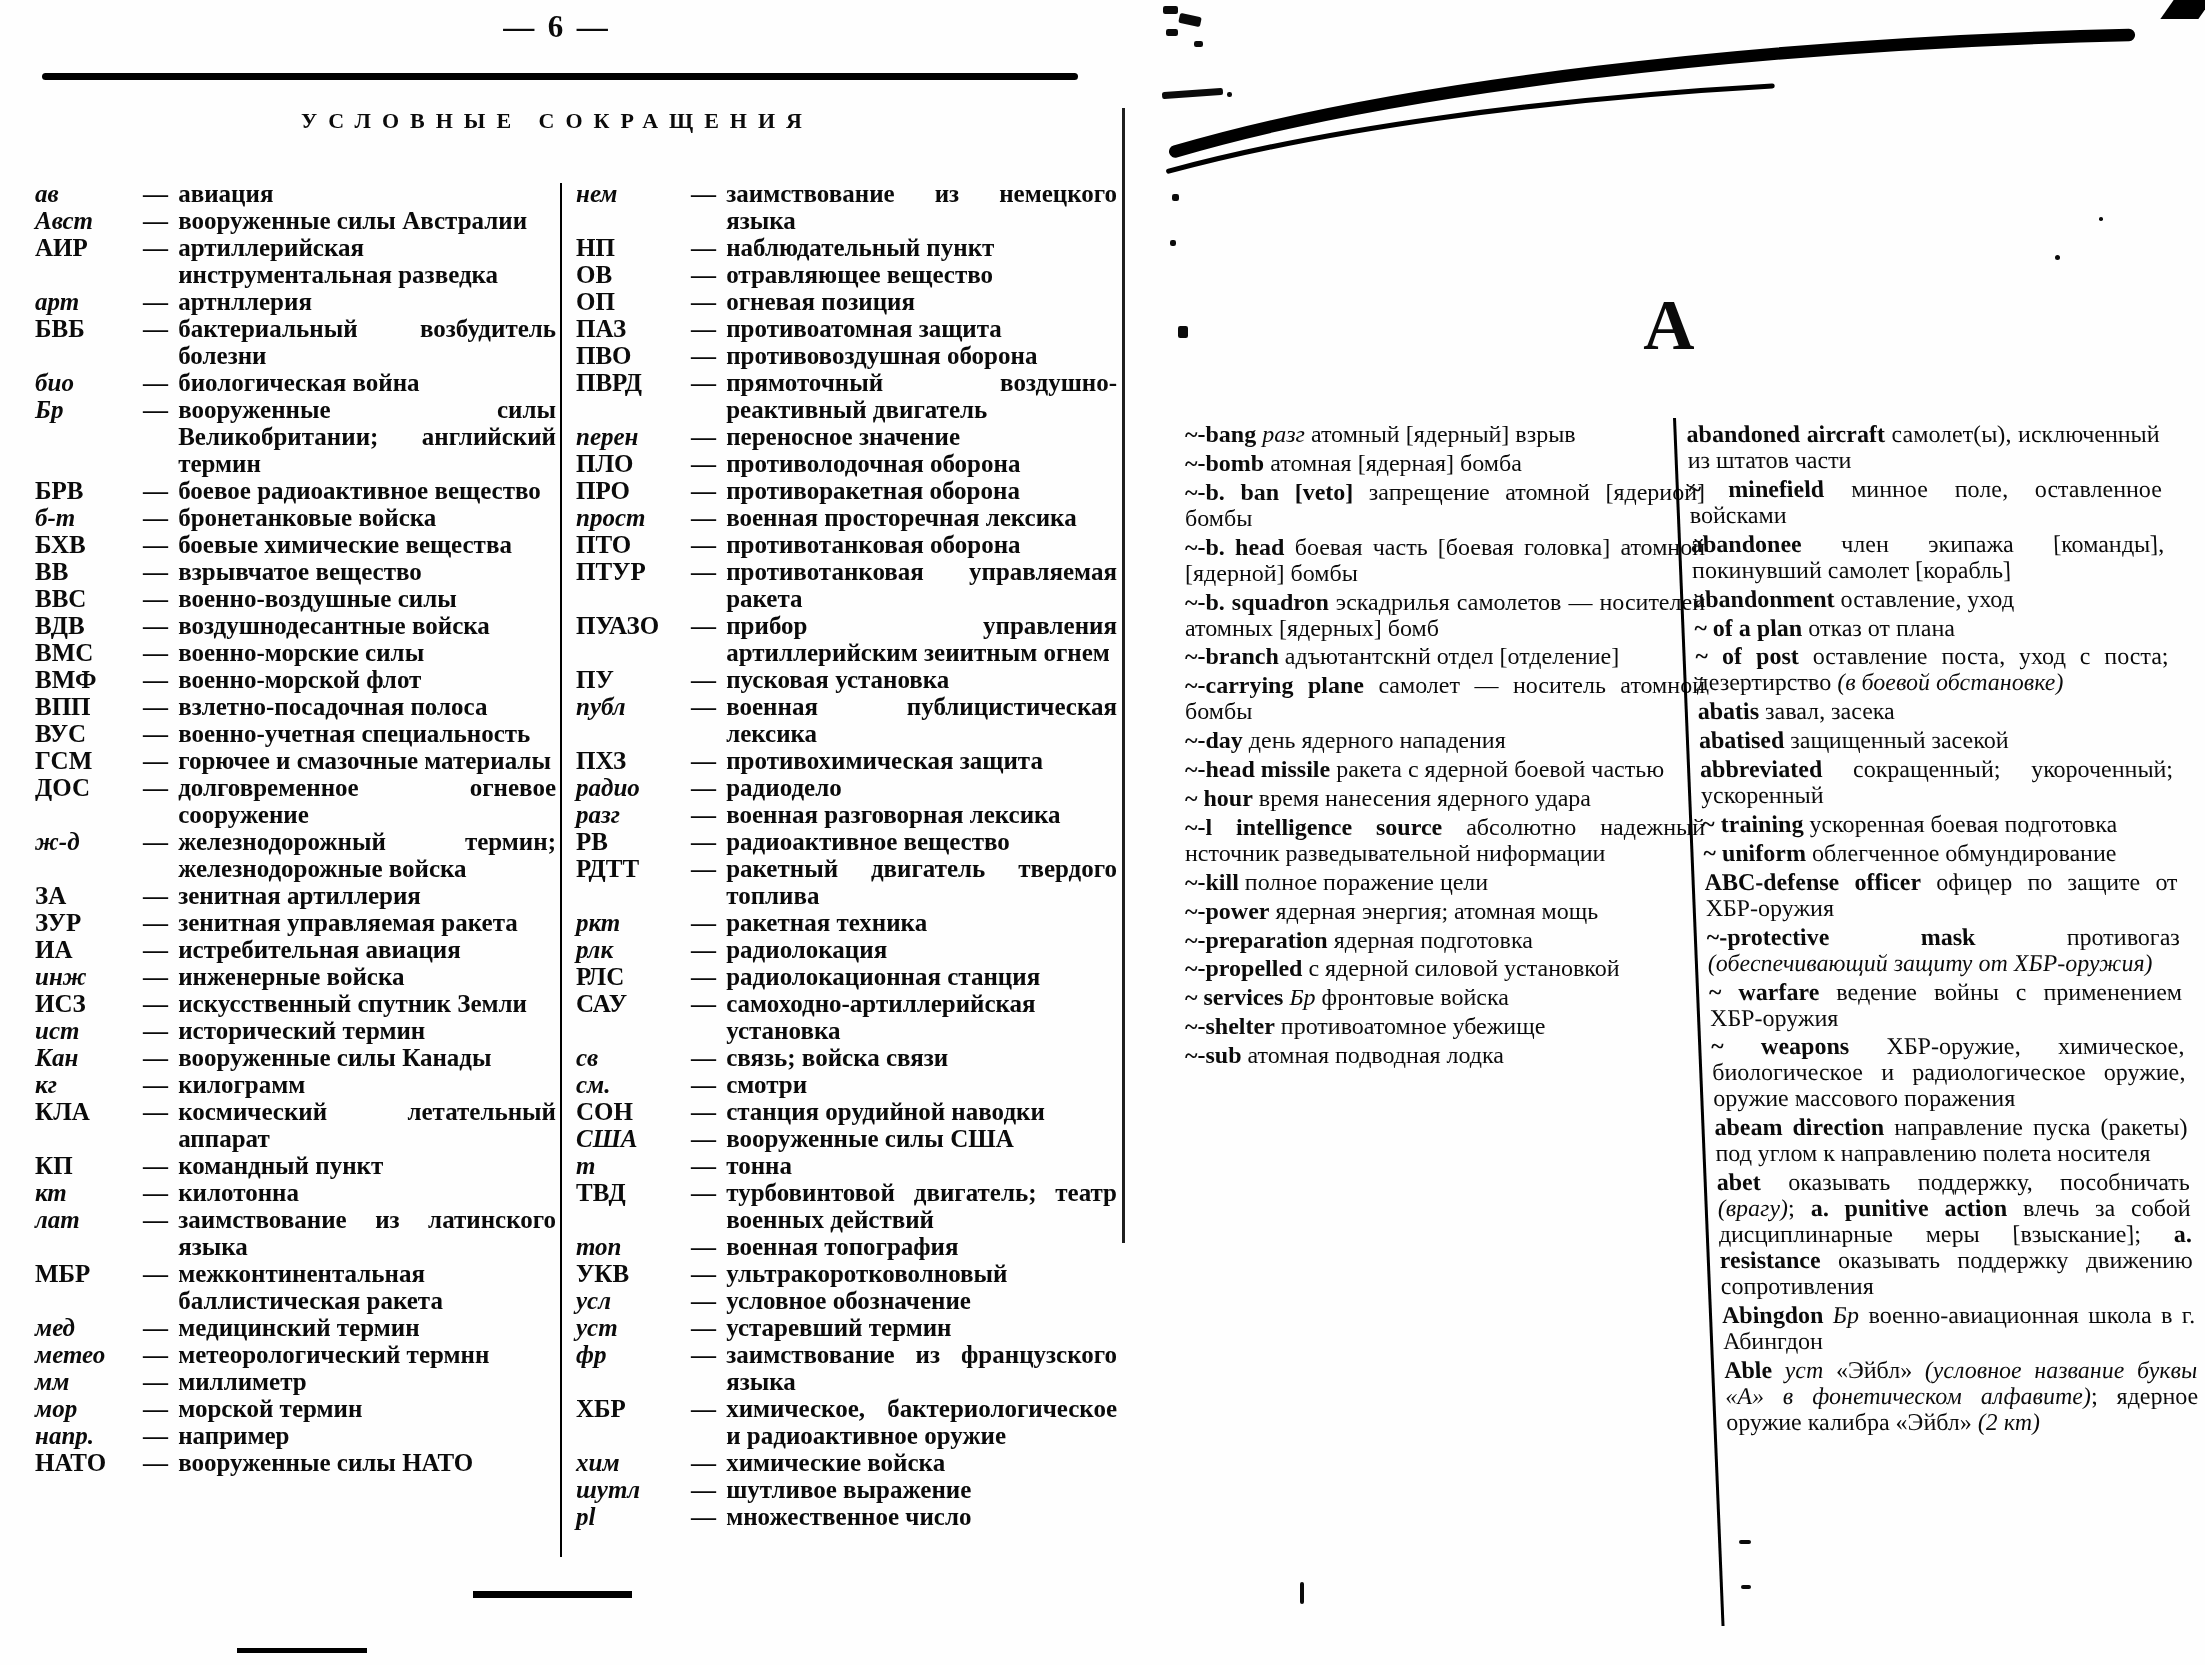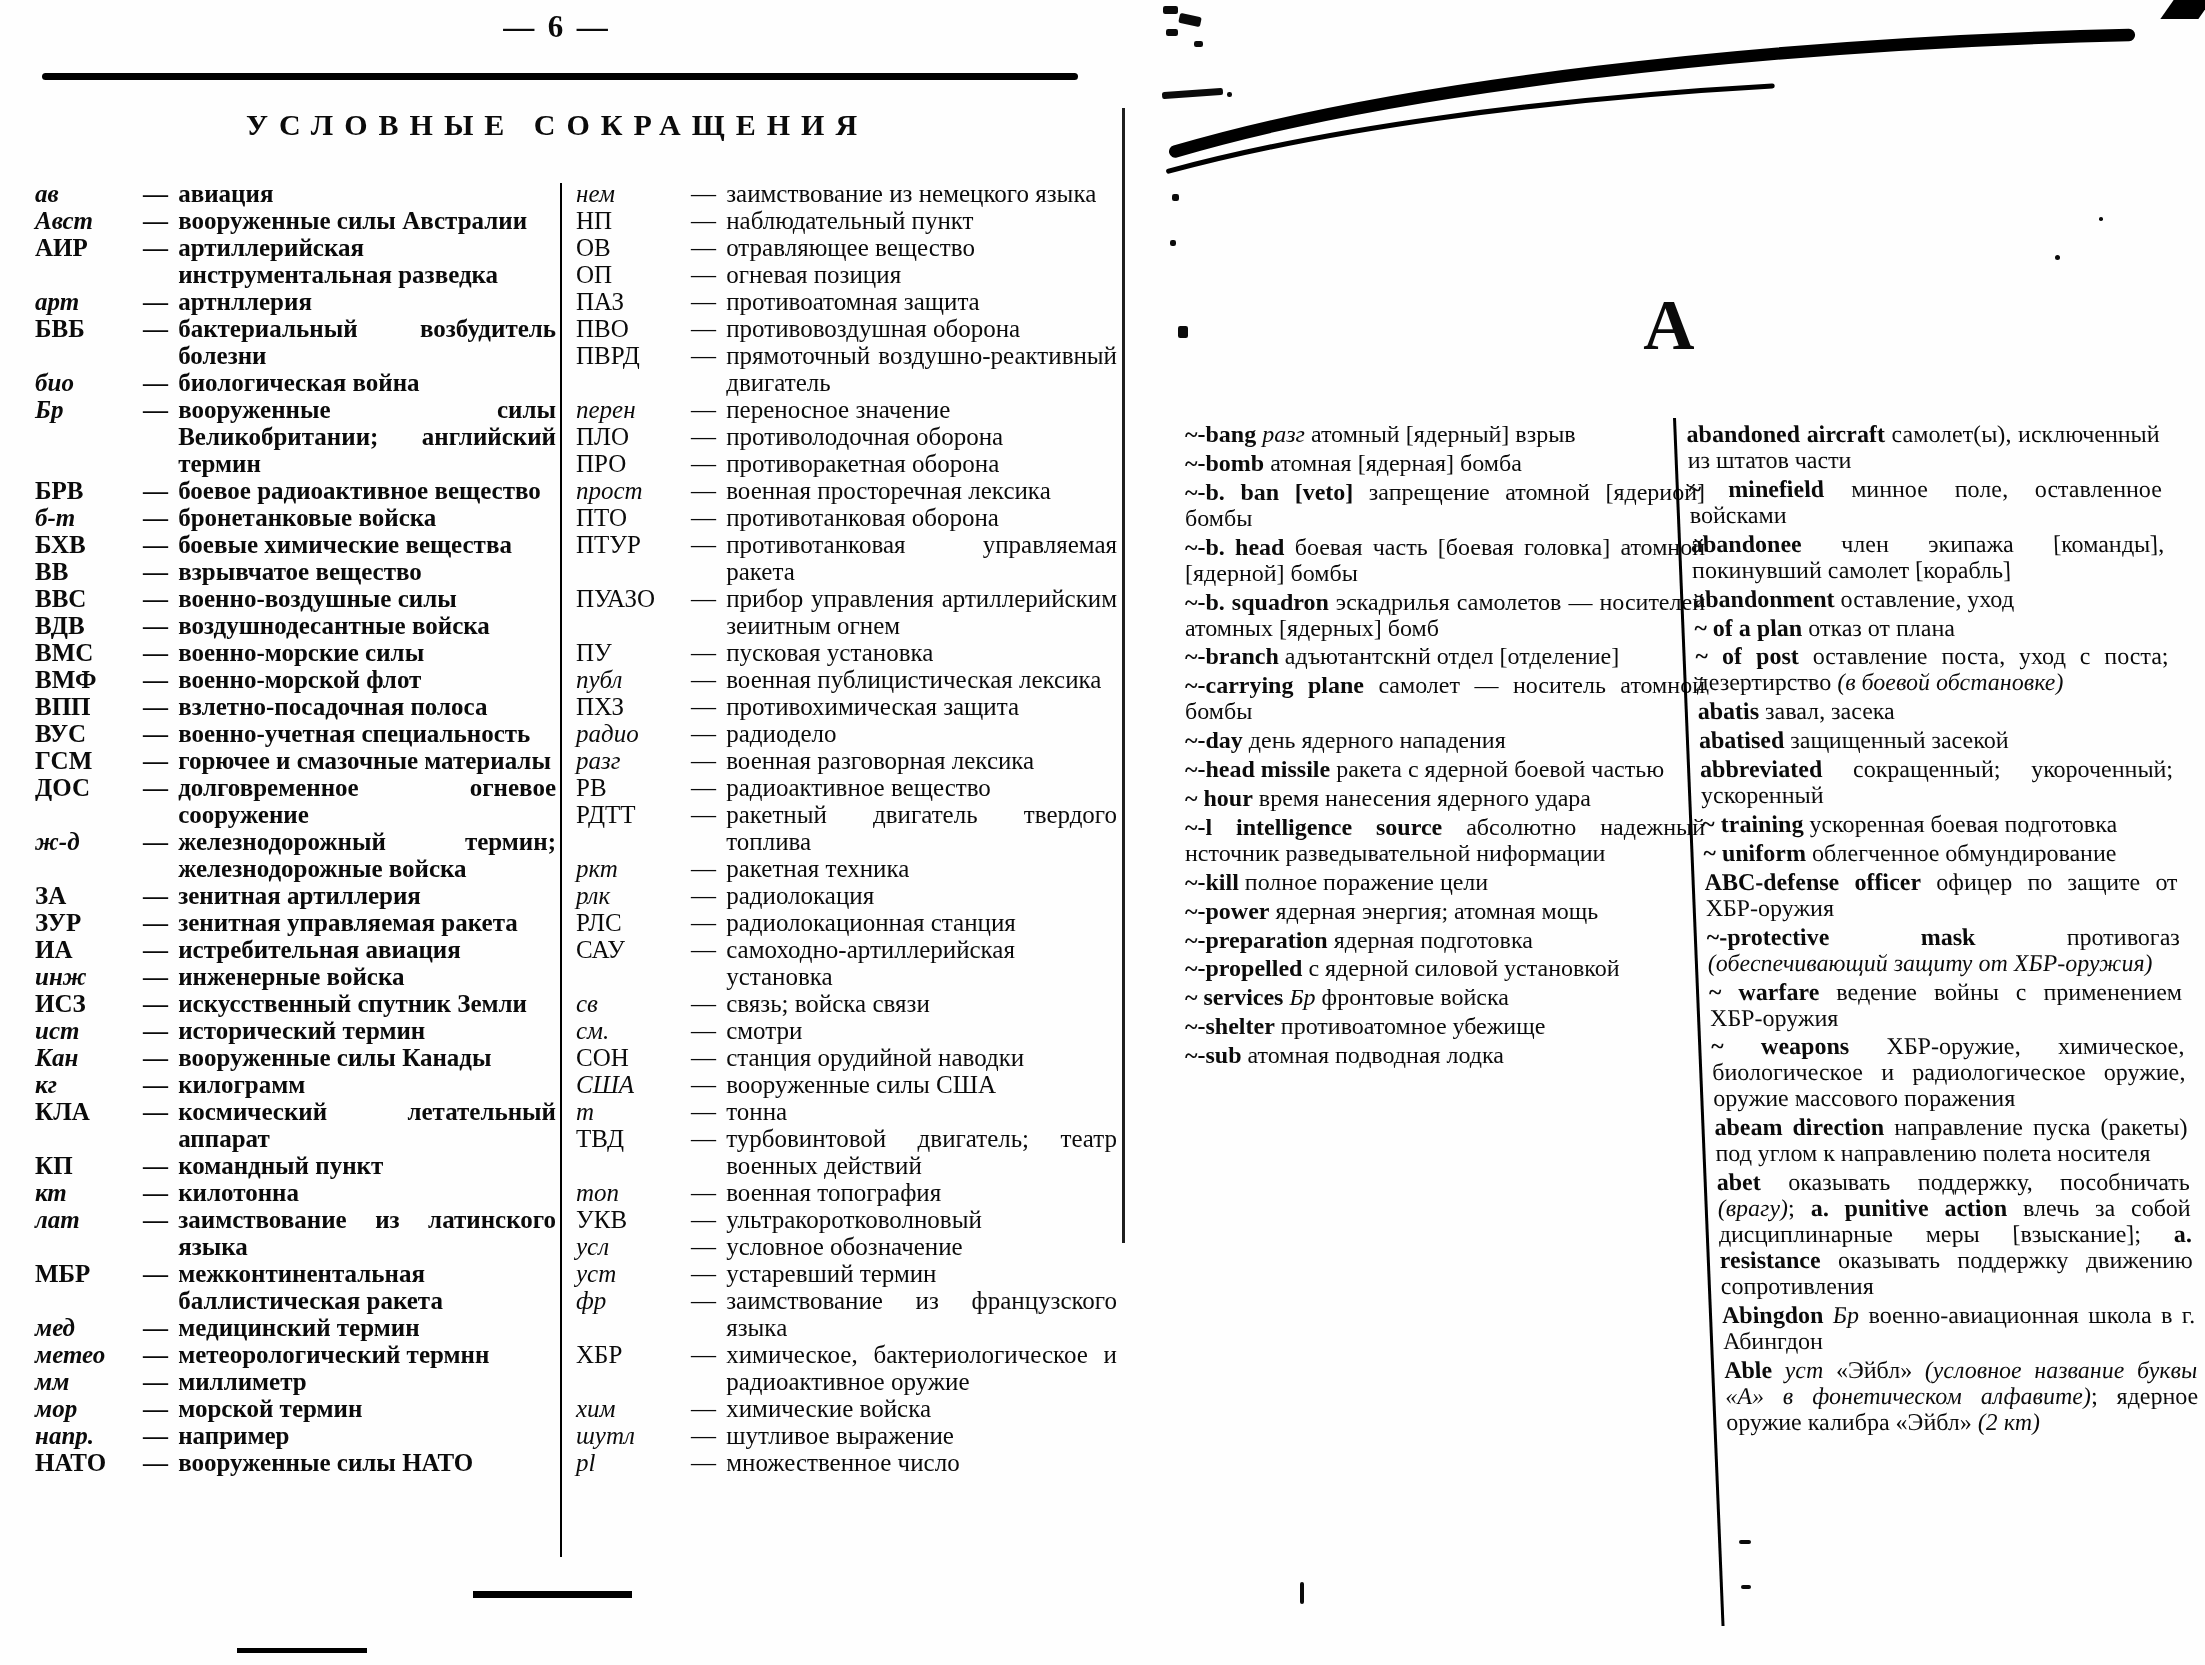--- a/index.html
+++ b/index.html
@@ -6,24 +6,24 @@
   .canvas{
     position:relative;width:2205px;height:1665px;background:#fefefe;
     color:#0b0b0b;font-family:"Liberation Serif","DejaVu Serif",serif;
     overflow:hidden;
   }
   
   .pageno{position:absolute;left:0;top:8.7px;width:1114px;text-align:center;
     font-size:31px;font-weight:bold;letter-spacing:2.9px;}
   .hrule{position:absolute;left:42px;top:73px;width:1036px;height:6.6px;background:#000;border-radius:3.6px;}
   .title{position:absolute;left:0;top:108px;width:1114px;margin:0;text-align:center;
-    font-size:30px;font-weight:bold;letter-spacing:11px;}
+    font-size:22px;font-weight:bold;letter-spacing:11px;}
   .lcol{position:absolute;top:180px;}
   .lcol1{left:35px;width:521px;font-weight:bold;}
-  .lcol2{left:576px;width:541px;}
+  .lcol2{left:576px;width:541px;font-weight:bold;}
   .row{display:flex;font-size:25px;line-height:27px;}
   .abbr{flex:0 0 108px;}
   .lcol2 .abbr{flex-basis:115px;}
   .dash{flex:0 0 auto;margin-right:10.2px;}
   .def{flex:1;text-align:justify;}
   .lcoldiv{position:absolute;left:560px;top:183px;width:2.2px;height:1374px;background:#000;}
   .ledge{position:absolute;left:1122px;top:108px;width:2.9px;height:1135px;background:#000;opacity:.88;}
   .endrule1{position:absolute;left:473px;top:1591px;width:159px;height:7.3px;background:#000;}
   .endrule2{position:absolute;left:237px;top:1648px;width:130px;height:5.1px;background:#000;}
   

